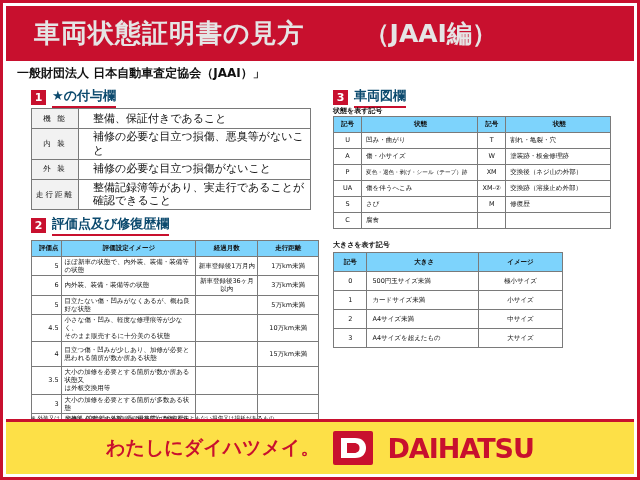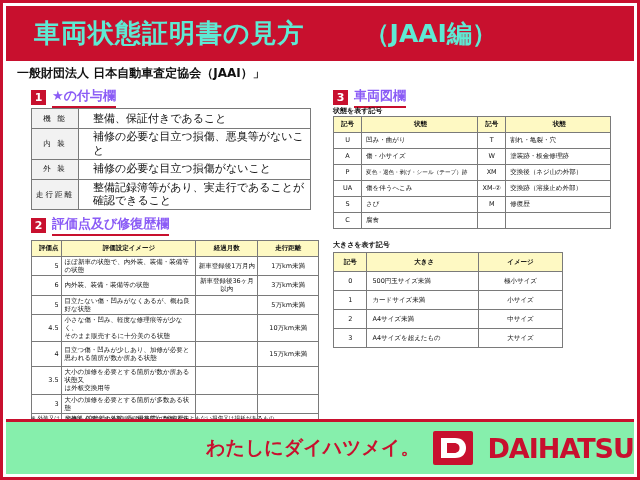--- a/index.html
+++ b/index.html
@@ -12,21 +12,21 @@
   }
   .page{
     position:absolute;inset:0;
     border:3px solid #c8102e;
     box-sizing:border-box;
     background:#fff;
   }
   
   .header{
     position:absolute;left:3px;top:3px;right:3px;height:55px;
-    background:#c8102e;color:#5eead4;
+    background:#c8102e;color:#e5e5e5;
     display:flex;align-items:center;
   }
   .header-title{
     font-size:26px;font-weight:bold;letter-spacing:1px;
     margin-left:28px;
   }
   .header-sub{
     font-size:25px;font-weight:bold;margin-left:60px;
   }
   .subtitle{
@@ -37,34 +37,34 @@
   .sec{
     position:absolute;display:flex;align-items:center;
   }
   .sec .num{
     width:15px;height:15px;background:#c8102e;color:#fff;
     font-size:11px;font-weight:bold;
     display:flex;align-items:center;justify-content:center;
     margin-right:6px;
   }
   .sec .txt{
-    font-size:13px;font-weight:bold;color:#8b5cf6;
+    font-size:13px;font-weight:bold;color:#0c4a6e;
     border-bottom:2px solid #c8102e;padding-bottom:1px;
   }
   
   table{border-collapse:collapse;position:absolute;}
   td,th{
     border:1px solid #7a7a7a;
     font-size:6.5px;
     color:#111;
     padding:1px 2px;
     vertical-align:middle;
     line-height:1.25;
   }
-  .hdr{background:#fef9c3;text-align:center;font-size:6.5px;margin-top:11px;}
+  .hdr{background:#7dd3fc;text-align:center;font-size:6.5px;margin-top:11px;}
   
   #t-grant{left:28px;top:105px;width:280px;}
   #t-grant td{height:17px;}
   #t-grant .lbl{width:42px;text-align:center;letter-spacing:2px;background:#f2f2f2;font-size:7.5px;}
   #t-grant .val{padding-left:14px;font-size:11px;margin-top:42px;}
   
   #t-eval{left:28px;top:237px;width:288px;}
   #t-eval th{height:13px;font-size:6.5px;}
   #t-eval td{height:14px;}
   #t-eval .c1{width:26px;text-align:right;}
@@ -87,21 +87,21 @@
   #t-sym .s3{width:24px;text-align:center;}
   #t-sym .s4{width:103px;padding-left:4px;}
   #t-size{left:330px;top:249px;width:230px;}
   #t-size td,#t-size th{height:16px;}
   #t-size .z1{width:30px;text-align:center;}
   #t-size .z2{width:110px;padding-left:5px;}
   #t-size .z3{width:84px;text-align:center;}
   
   .footer{
     position:absolute;left:3px;right:3px;bottom:3px;height:52px;
-    background:#86efac;display:flex;align-items:center;justify-content:flex-end;
+    background:#fde047;display:flex;align-items:center;justify-content:center;
     border-top:0;
   }
   .footer-inner{display:flex;align-items:center;gap:14px;}
   .slogan{
     font-size:19px;font-weight:bold;color:#c8102e;letter-spacing:0px;
   }
   .logo-mark{
     width:40px;height:34px;background:#c8102e;
     display:flex;align-items:center;justify-content:center;
     border-radius:2px;

